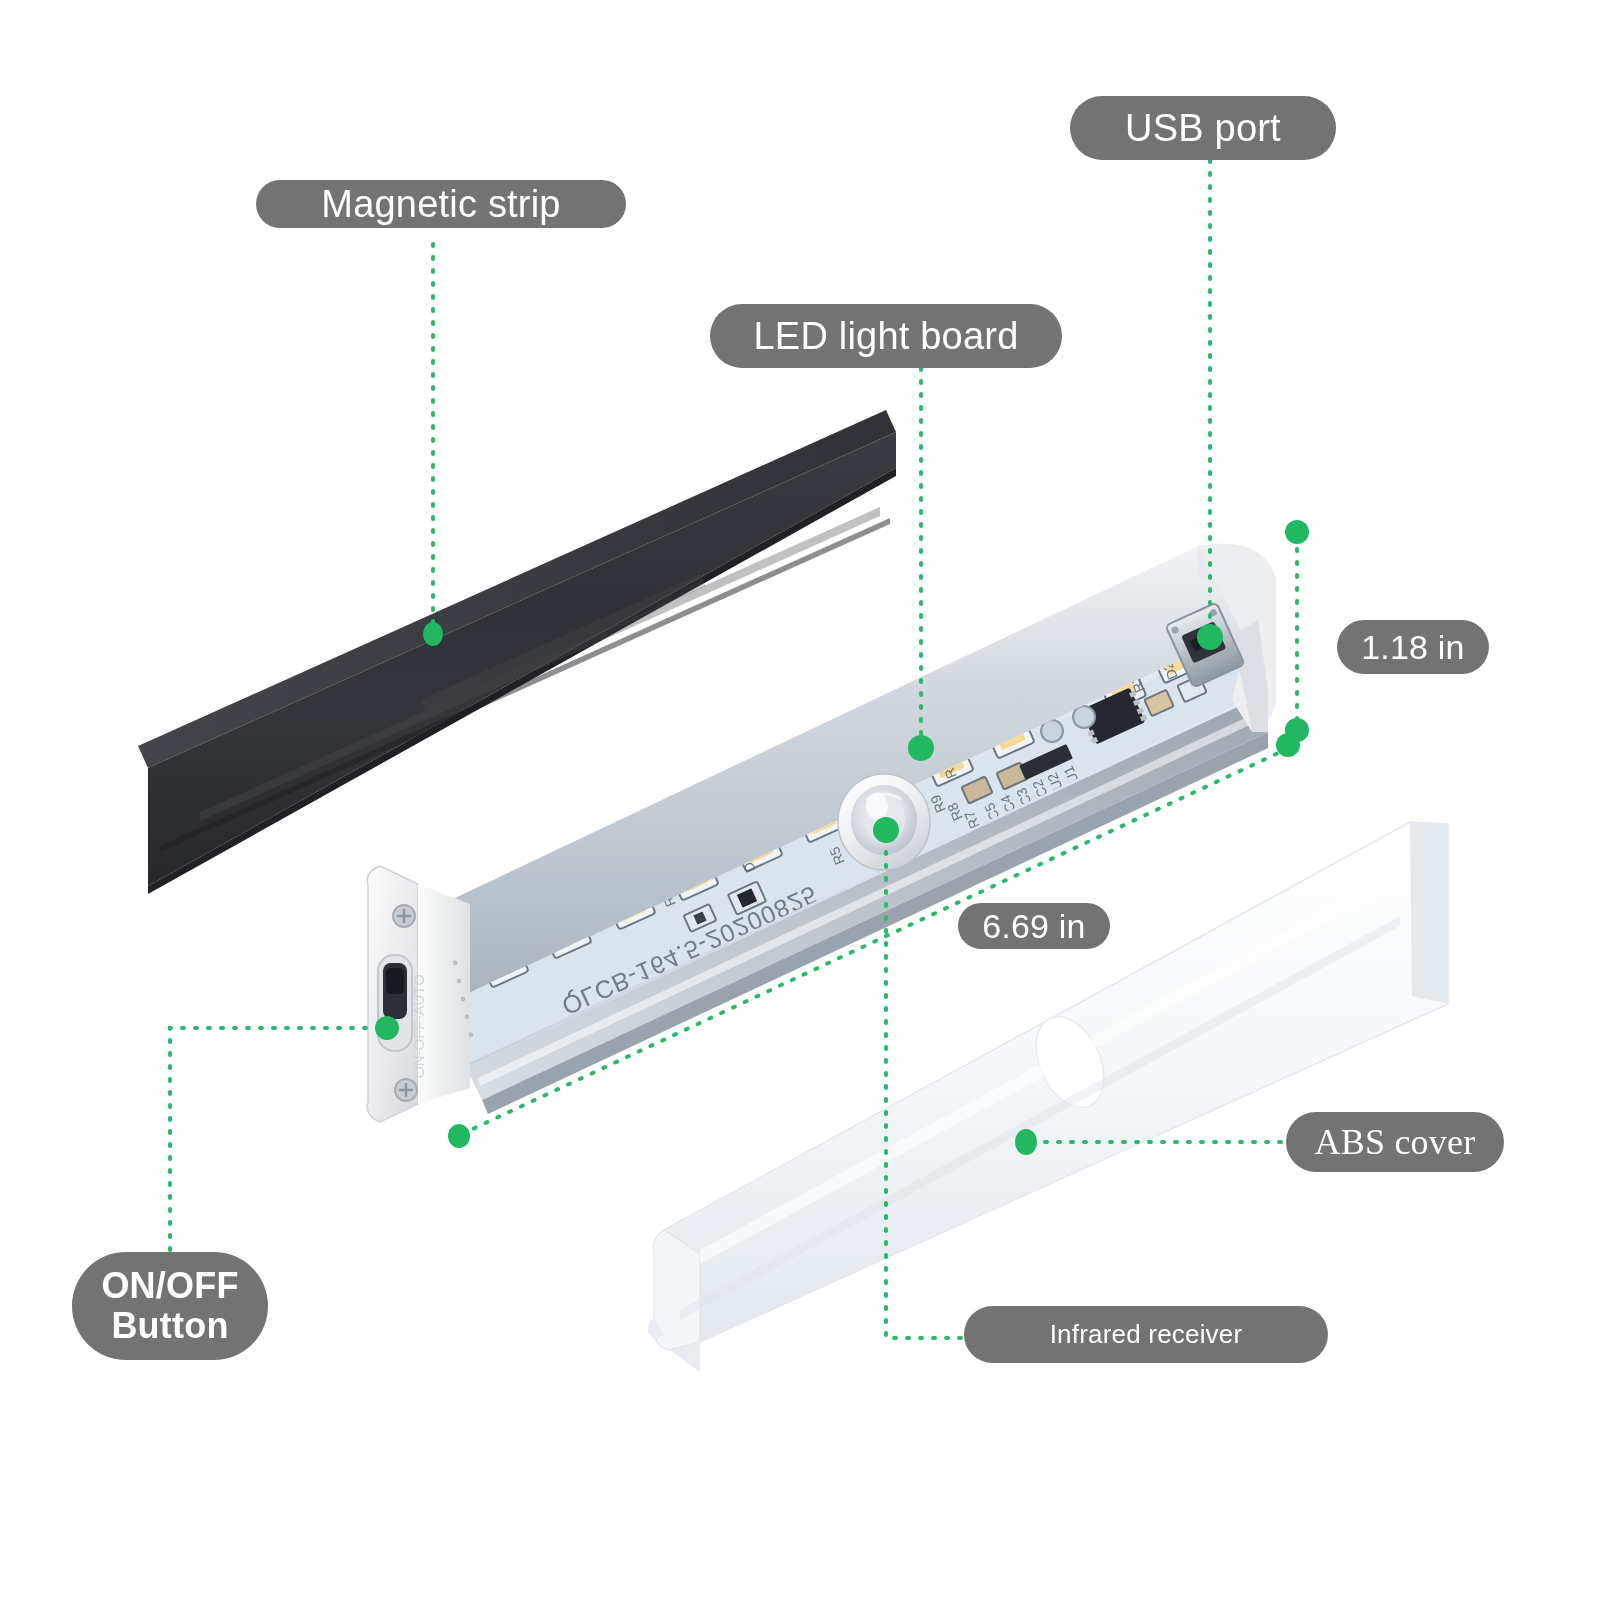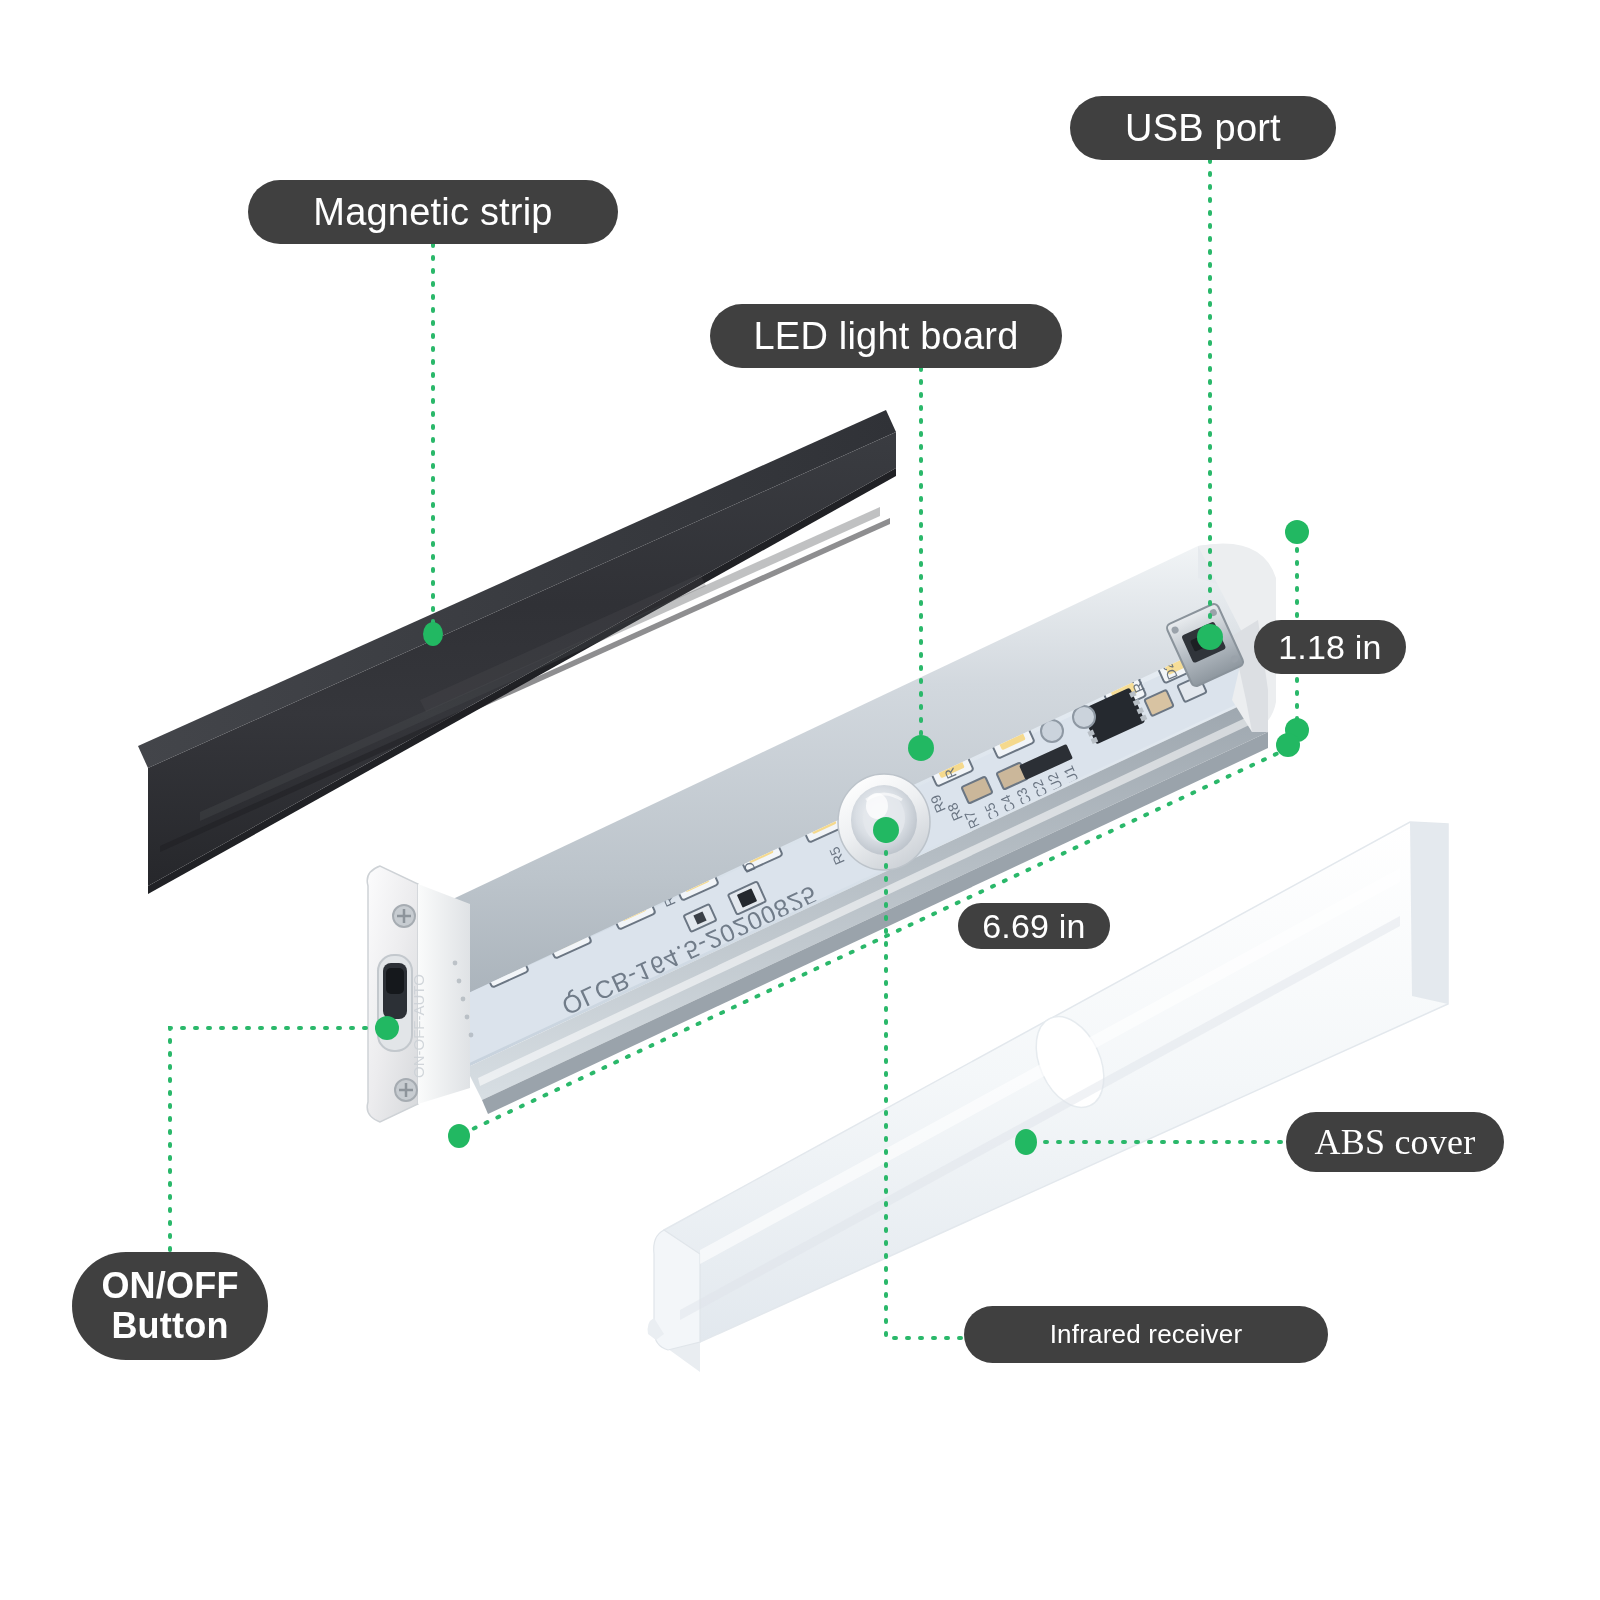--- a/index.html
+++ b/index.html
@@ -10,21 +10,21 @@
     font-family:"Liberation Sans","DejaVu Sans",sans-serif;
     overflow:hidden;
     position:relative;
   }
   #stage{position:absolute;left:0;top:0;width:1600px;height:1600px;}
   svg#art{position:absolute;left:0;top:0;width:1600px;height:1600px;}
 
   
   .pill{
     position:absolute;
-    background:#404040;
+    background:#737373;
     color:#ffffff;
     border-radius:999px;
     display:flex;
     align-items:center;
     justify-content:center;
     text-align:center;
     line-height:1.12;
     white-space:pre;
     box-sizing:border-box;
     letter-spacing:.2px;
@@ -384,27 +384,27 @@
       <circle cx="886" cy="830" r="13"></circle>
       <ellipse cx="1026" cy="1142" rx="11" ry="13"></ellipse>
       <circle cx="387" cy="1028" r="12"></circle>
       <circle cx="1297" cy="532" r="12"></circle>
       <circle cx="1297" cy="730" r="12"></circle>
       <circle cx="1288" cy="745" r="12"></circle>
       <ellipse cx="459" cy="1136" rx="11" ry="12"></ellipse>
     </g>
   </svg>
 
-  <div class="pill" style="left:248px;top:180px;width:370px;height:64px;font-size:38px;">Magnetic strip</div>
+  <div class="pill" style="left:256px;top:180px;width:370px;height:48px;font-size:38px;">Magnetic strip</div>
 
   <div class="pill" style="left:1070px;top:96px;width:266px;height:64px;font-size:38px;">USB port</div>
 
   <div class="pill" style="left:710px;top:304px;width:352px;height:64px;font-size:38px;text-align:right;">LED light board</div>
 
-  <div class="pill" style="left:1254px;top:620px;width:152px;height:54px;font-size:34px;">1.18 in</div>
+  <div class="pill" style="left:1337px;top:620px;width:152px;height:54px;font-size:34px;">1.18 in</div>
 
   <div class="pill" style="left:958px;top:903px;width:152px;height:46px;font-size:34px;">6.69 in</div>
 
   <div class="pill" style="left:1286px;top:1112px;width:218px;height:60px;font-size:36px;font-family:Liberation Serif, serif;">ABS cover</div>
 
   <div class="pill" style="left:964px;top:1306px;width:364px;height:57px;font-size:26px;">Infrared receiver</div>
 
   <div class="pill two-line" style="left:72px;top:1252px;width:196px;height:108px;font-size:36px;">ON/OFF
 Button</div>
 

